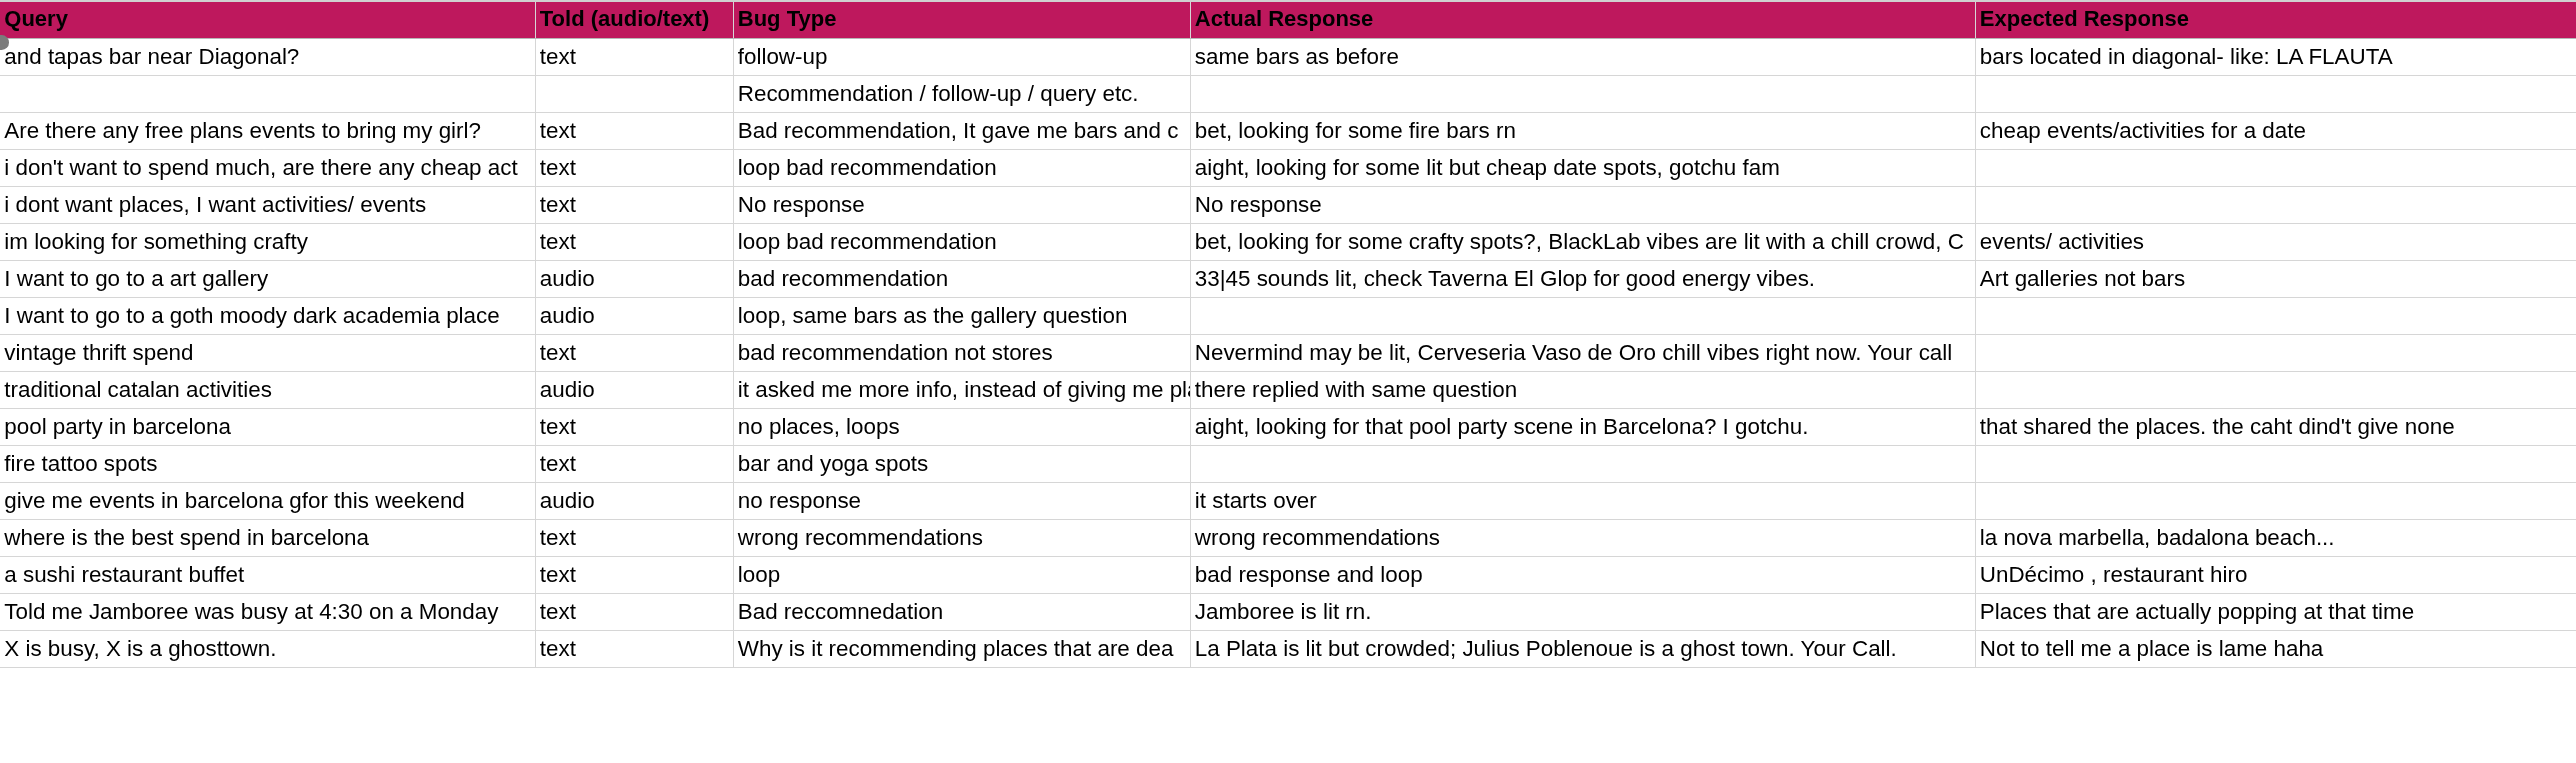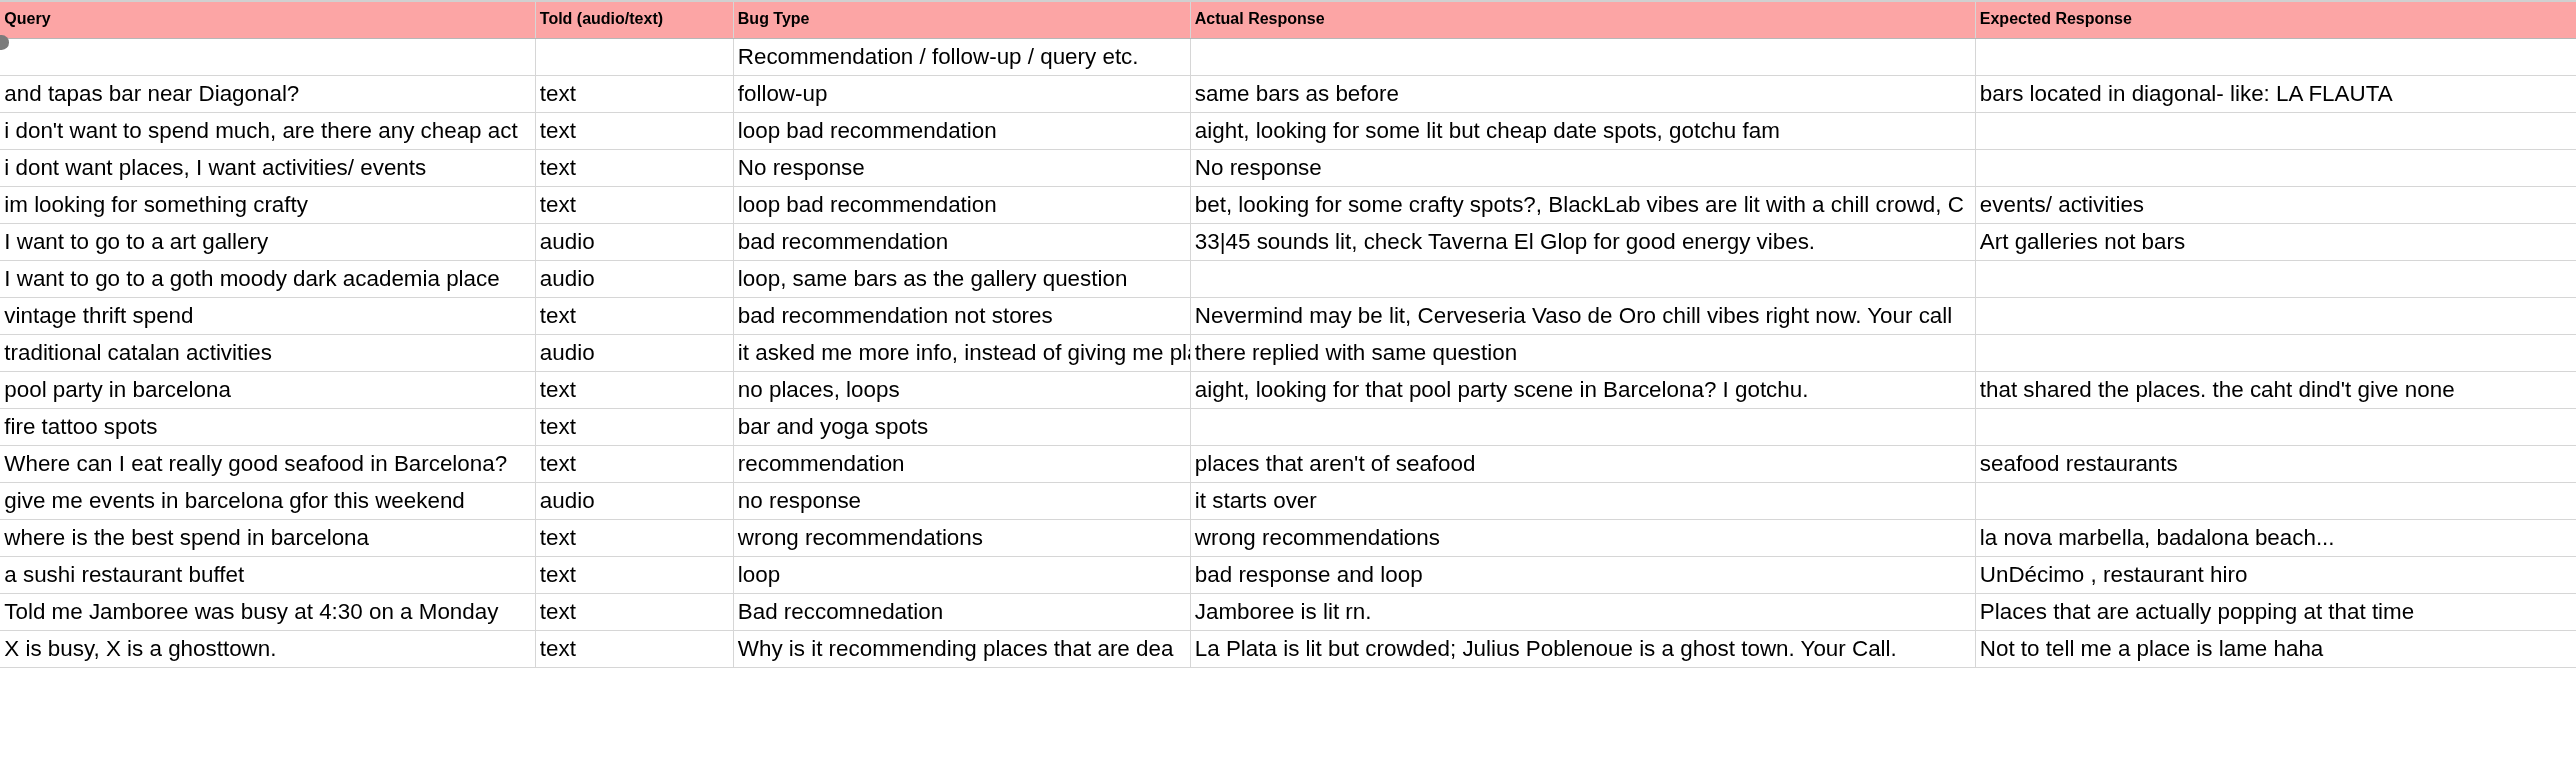--- a/index.html
+++ b/index.html
@@ -40,25 +40,25 @@
     line-height: 36px;
     color: #000000;
     text-align: left;
     vertical-align: middle;
     white-space: nowrap;
     overflow: hidden;
     font-weight: 400;
   }
   table.grid tr.header-row th {
     font-weight: bold;
-    font-size: 16px;
+    font-size: 22px;
     border-bottom: 1.7px solid #b7b7b7;
     height: 38px;
     line-height: 38px;
-    background: #fca5a5;
+    background: #be185d;
   }
   
   table.grid td.spill {
     overflow: visible;
     position: relative;
     z-index: 2;
   }
   table.grid td.clip {
     overflow: hidden;
   }
@@ -102,35 +102,42 @@
         <th>Query</th>
         <th>Told (audio/text)</th>
         <th>Bug Type</th>
         <th>Actual Response</th>
         <th>Expected Response</th>
       </tr>
     </thead>
     <tbody>
 
       <tr>
-        <td class="clip"></td>
-        <td class="clip"></td>
-        <td class="spill">Recommendation / follow-up / query etc.</td>
-        <td class="clip"></td>
-        <td class="clip"></td>
-      </tr>
-
-      <tr>
         <td class="clip">and tapas bar near Diagonal?</td>
         <td class="clip">text</td>
         <td class="clip">follow-up</td>
         <td class="clip">same bars as before</td>
         <td class="spill">bars located in diagonal- like: LA FLAUTA</td>
       </tr>
 
+      <tr>
+        <td class="clip"></td>
+        <td class="clip"></td>
+        <td class="spill">Recommendation / follow-up / query etc.</td>
+        <td class="clip"></td>
+        <td class="clip"></td>
+      </tr>
+
+      <tr>
+        <td class="clip">Are there any free plans events to bring my girl?</td>
+        <td class="clip">text</td>
+        <td class="clip">Bad recommendation, It gave me bars and c</td>
+        <td class="clip">bet, looking for some fire bars rn</td>
+        <td class="spill">cheap events/activities for a date</td>
+      </tr>
 
       <tr>
         <td class="clip">i don't want to spend much, are there any cheap act</td>
         <td class="clip">text</td>
         <td class="clip">loop bad recommendation</td>
         <td class="spill">aight, looking for some lit but cheap date spots, gotchu fam</td>
         <td class="clip"></td>
       </tr>
 
       <tr>
@@ -191,27 +198,20 @@
 
 
       <tr>
         <td class="clip">fire tattoo spots</td>
         <td class="clip">text</td>
         <td class="clip">bar and yoga spots</td>
         <td class="clip"></td>
         <td class="clip"></td>
       </tr>
 
-      <tr>
-        <td class="clip">Where can I eat really good seafood in Barcelona?</td>
-        <td class="clip">text</td>
-        <td class="clip">recommendation</td>
-        <td class="clip">places that aren't of seafood</td>
-        <td class="clip">seafood restaurants</td>
-      </tr>
 
       <tr>
         <td class="clip">give me events in barcelona gfor this weekend</td>
         <td class="clip">audio</td>
         <td class="clip">no response</td>
         <td class="clip">it starts over</td>
         <td class="clip"></td>
       </tr>
 
       <tr>

